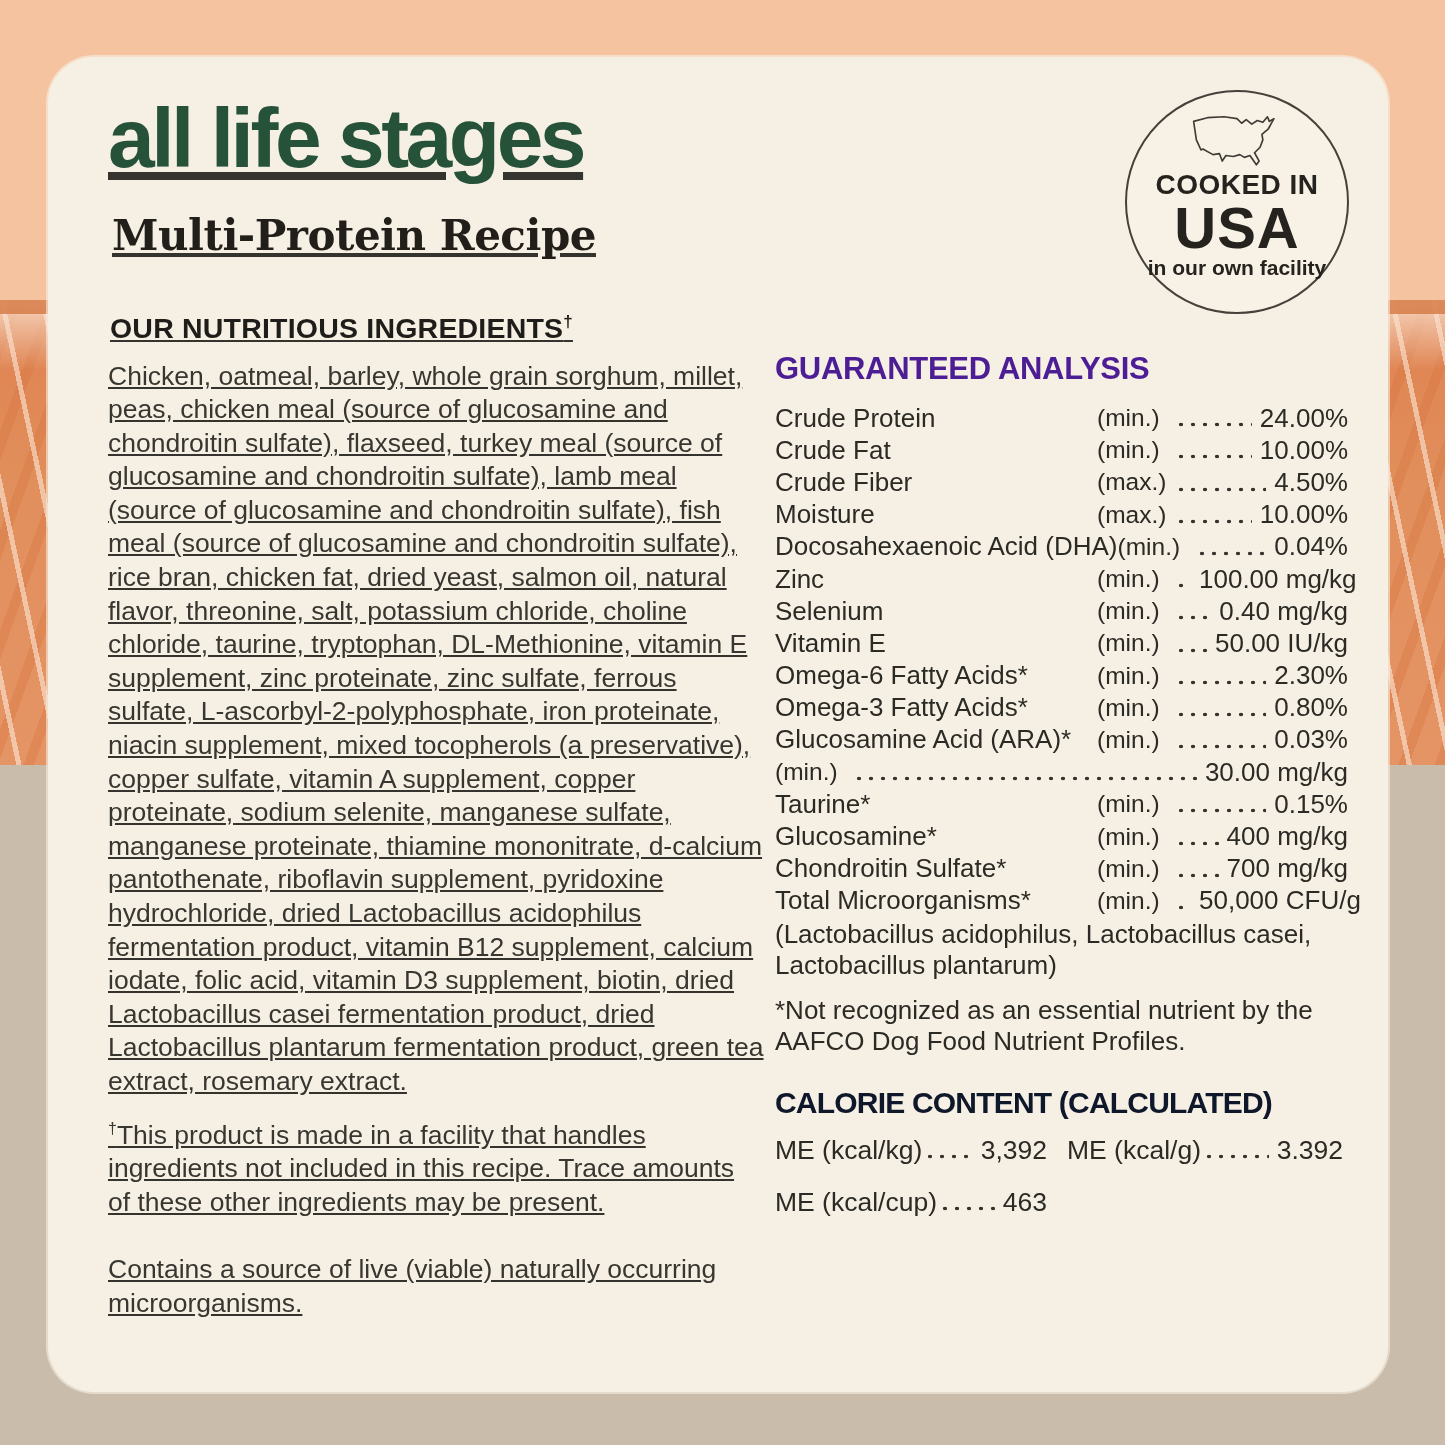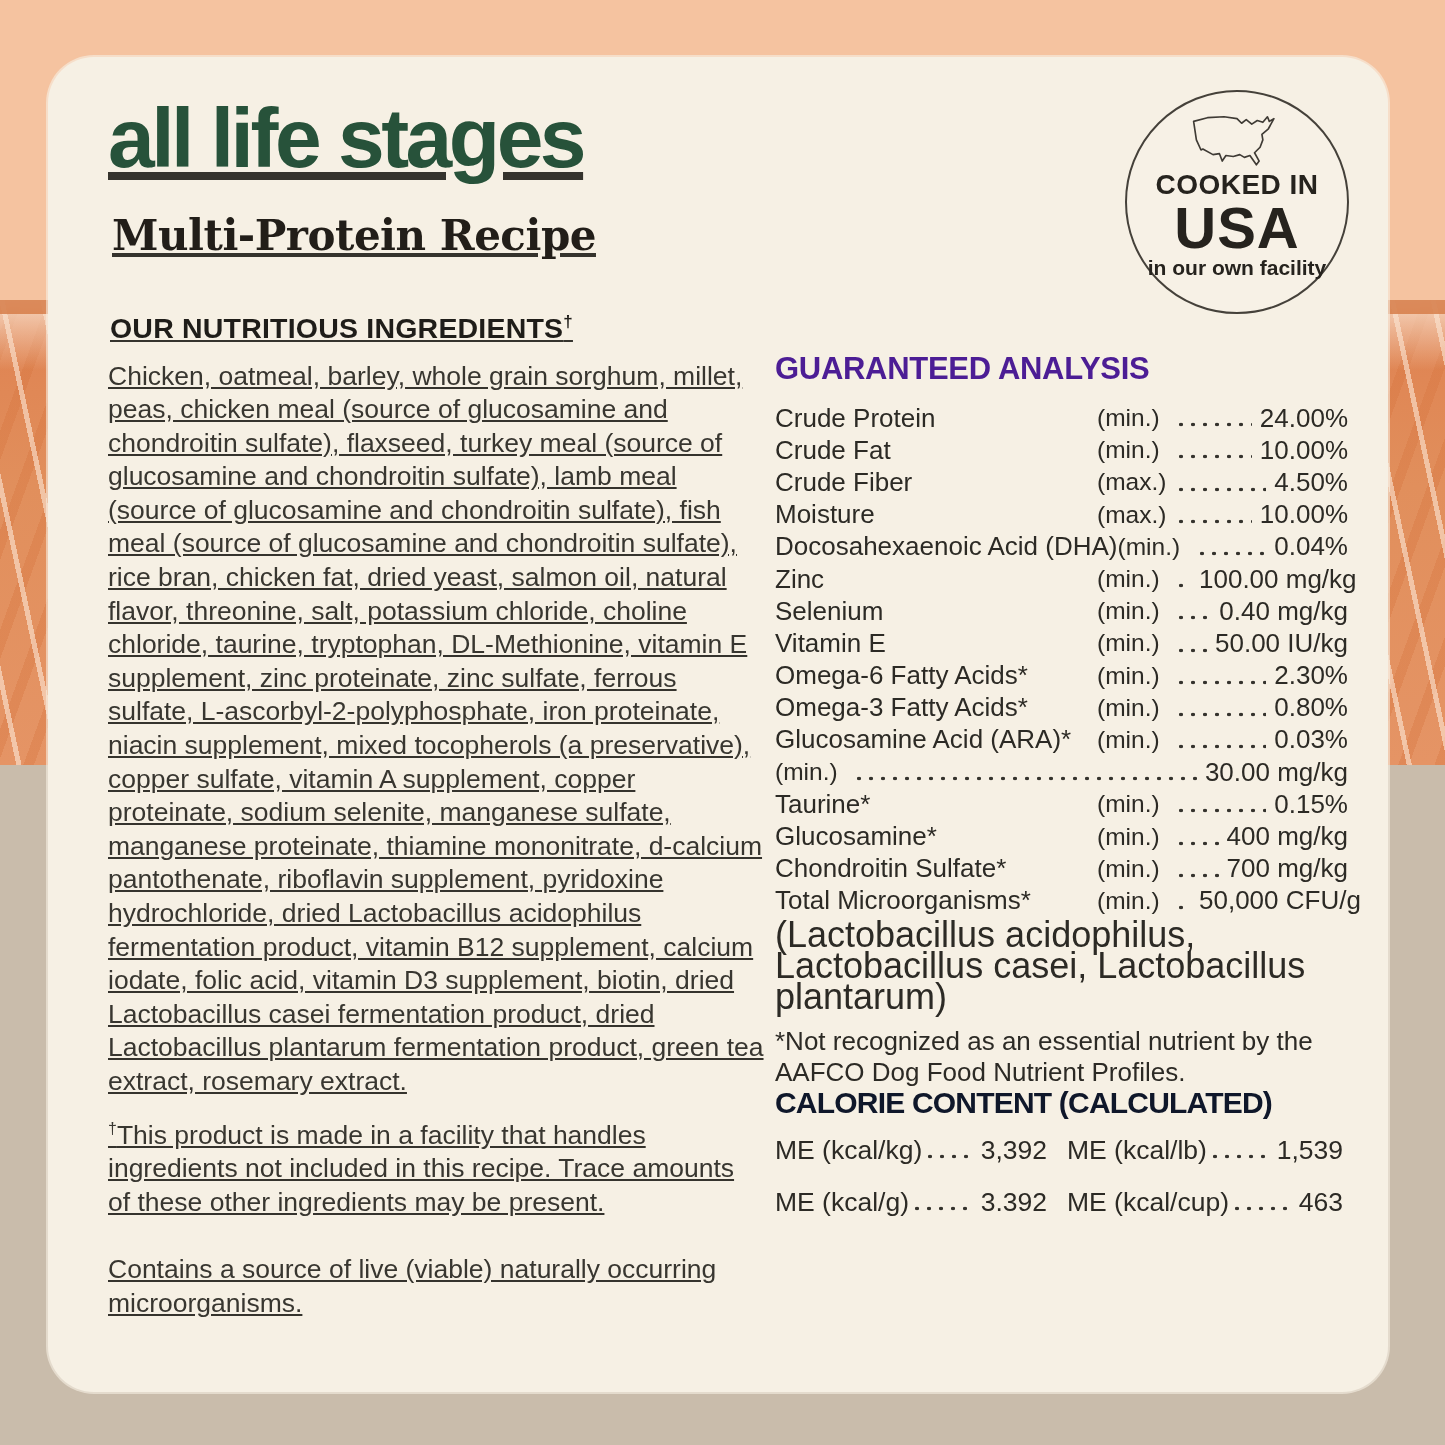--- a/index.html
+++ b/index.html
@@ -79,21 +79,21 @@
   .ga-table{margin-top:16px;}
   .ga-row{display:flex;align-items:center;height:32.2px;font-size:26px;white-space:nowrap;}
   .ga-label{flex:none;min-width:322px;}
   .ga-qualifier{flex:none;width:76px;font-size:24.5px;}
   .dots{
     flex:1 1 auto;align-self:stretch;margin:0 8px 0 2px;min-width:16px;
     background-image:radial-gradient(circle,#35332d 1.7px,transparent 2.1px);
     background-size:12px 5px;background-repeat:repeat-x;background-position:left bottom 7px;
   }
   .ga-value{flex:none;text-align:right;}
-  .ga-species{margin-top:2px;font-size:36px;line-height:31px;width:560px;}
+  .ga-species{margin-top:2px;font-size:26px;line-height:31px;width:560px;}
   .ga-footnote{margin-top:14px;font-size:26px;line-height:31px;width:573px;}
   
   .cal-section{position:absolute;left:775px;top:1086px;width:578px;color:#2c2a25;}
   .cal-heading{margin:0;font-weight:bold;font-size:30px;line-height:34px;color:#0f172a;letter-spacing:-0.8px;}
   .cal-grid{
     margin-top:14px;display:grid;grid-template-columns:272px 276px;column-gap:30px;row-gap:2px;gap:20px;
   }
   .cal-entry{display:flex;align-items:baseline;font-size:26.5px;line-height:32px;white-space:nowrap;}
   .cal-label{flex:none;}
   .cal-value{flex:none;}
@@ -244,25 +244,20 @@
 
 <div class="cal-section">
   <h2 class="cal-heading">CALORIE CONTENT (CALCULATED)</h2>
   <div class="cal-grid" id="cal-grid">
   <div class="cal-entry">
     <span class="cal-label">ME (kcal/kg)</span>
     <span class="dots"></span>
     <span class="cal-value">3,392</span>
   </div>
 
-  <div class="cal-entry">
-    <span class="cal-label">ME (kcal/lb)</span>
-    <span class="dots"></span>
-    <span class="cal-value">1,539</span>
-  </div>
 
   <div class="cal-entry">
     <span class="cal-label">ME (kcal/g)</span>
     <span class="dots"></span>
     <span class="cal-value">3.392</span>
   </div>
 
   <div class="cal-entry">
     <span class="cal-label">ME (kcal/cup)</span>
     <span class="dots"></span>

